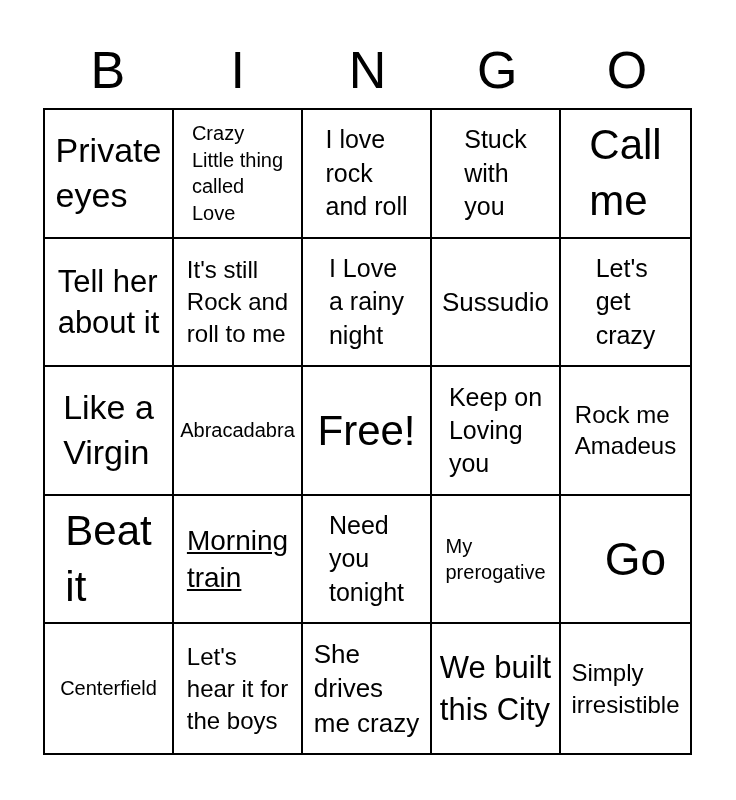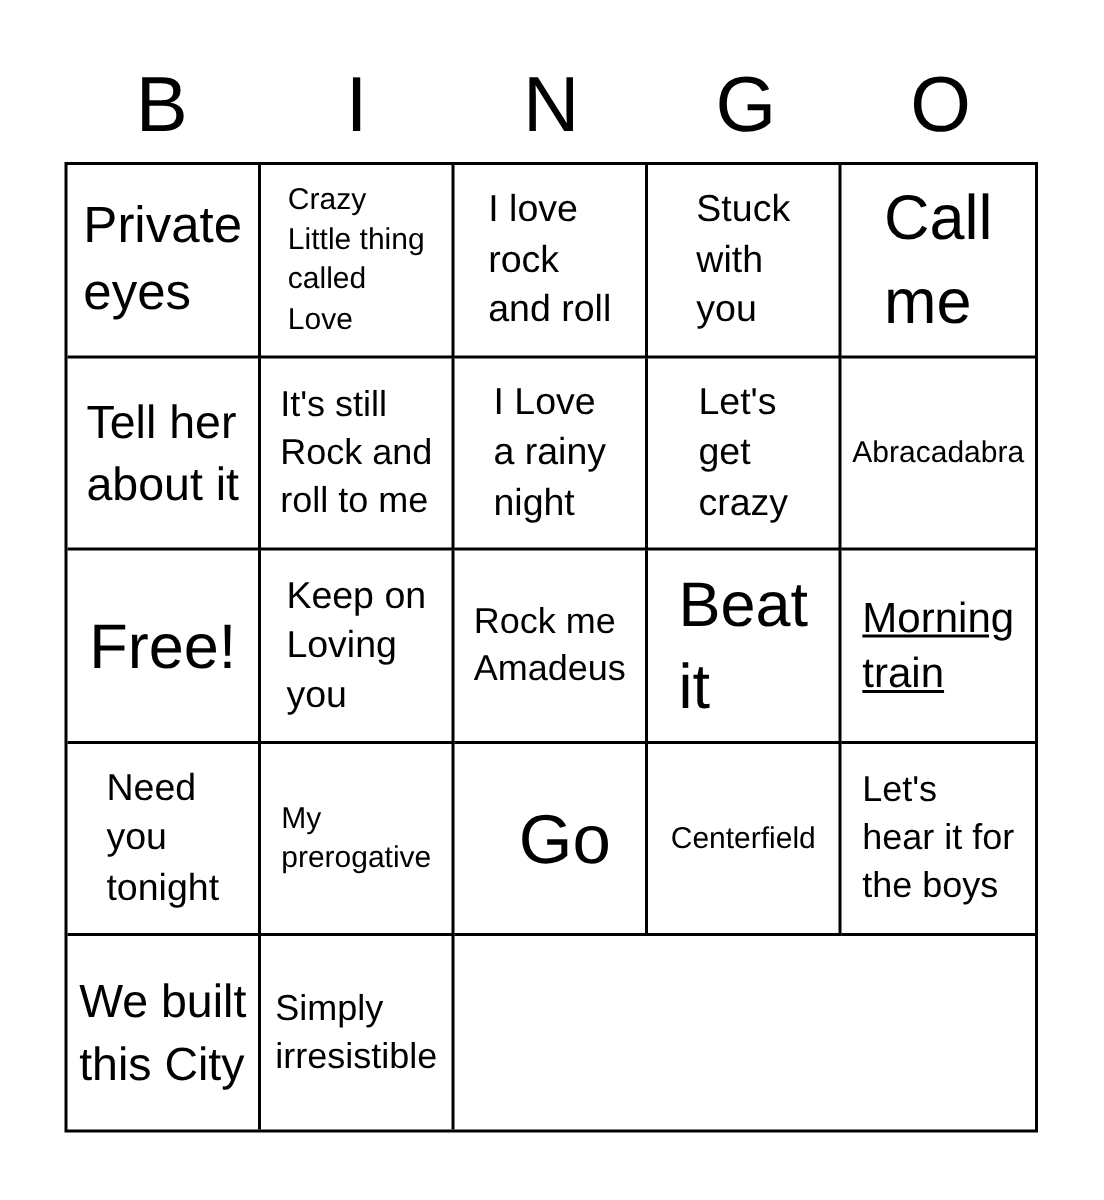--- a/index.html
+++ b/index.html
@@ -116,26 +116,33 @@
         <span class="txt fs24">It's still
 Rock and
 roll to me</span>
       </div>
     <div class="cell">
         <span class="txt fs27">I Love
 a rainy
 night</span>
       </div>
     <div class="cell">
+        <span class="txt fs26">Sussudio</span>
+      </div>
+    <div class="cell">
         <span class="txt fs27">Let's
 get
 crazy</span>
       </div>
 
     <div class="cell">
+        <span class="txt fs34">Like a
+Virgin</span>
+      </div>
+    <div class="cell">
         <span class="txt fs20">Abracadabra</span>
       </div>
     <div class="cell">
         <span class="txt fs42">Free!</span>
       </div>
     <div class="cell">
         <span class="txt fs27">Keep on
 Loving
 you</span>
       </div>
@@ -167,20 +174,25 @@
 
     <div class="cell">
         <span class="txt fs20">Centerfield</span>
       </div>
     <div class="cell">
         <span class="txt fs24">Let's
 hear it for
 the boys</span>
       </div>
     <div class="cell">
+        <span class="txt fs26">She
+drives
+me crazy</span>
+      </div>
+    <div class="cell">
         <span class="txt fs31">We built
 this City</span>
       </div>
     <div class="cell">
         <span class="txt fs24">Simply
 irresistible</span>
       </div>
   </div>
 
 </div>

